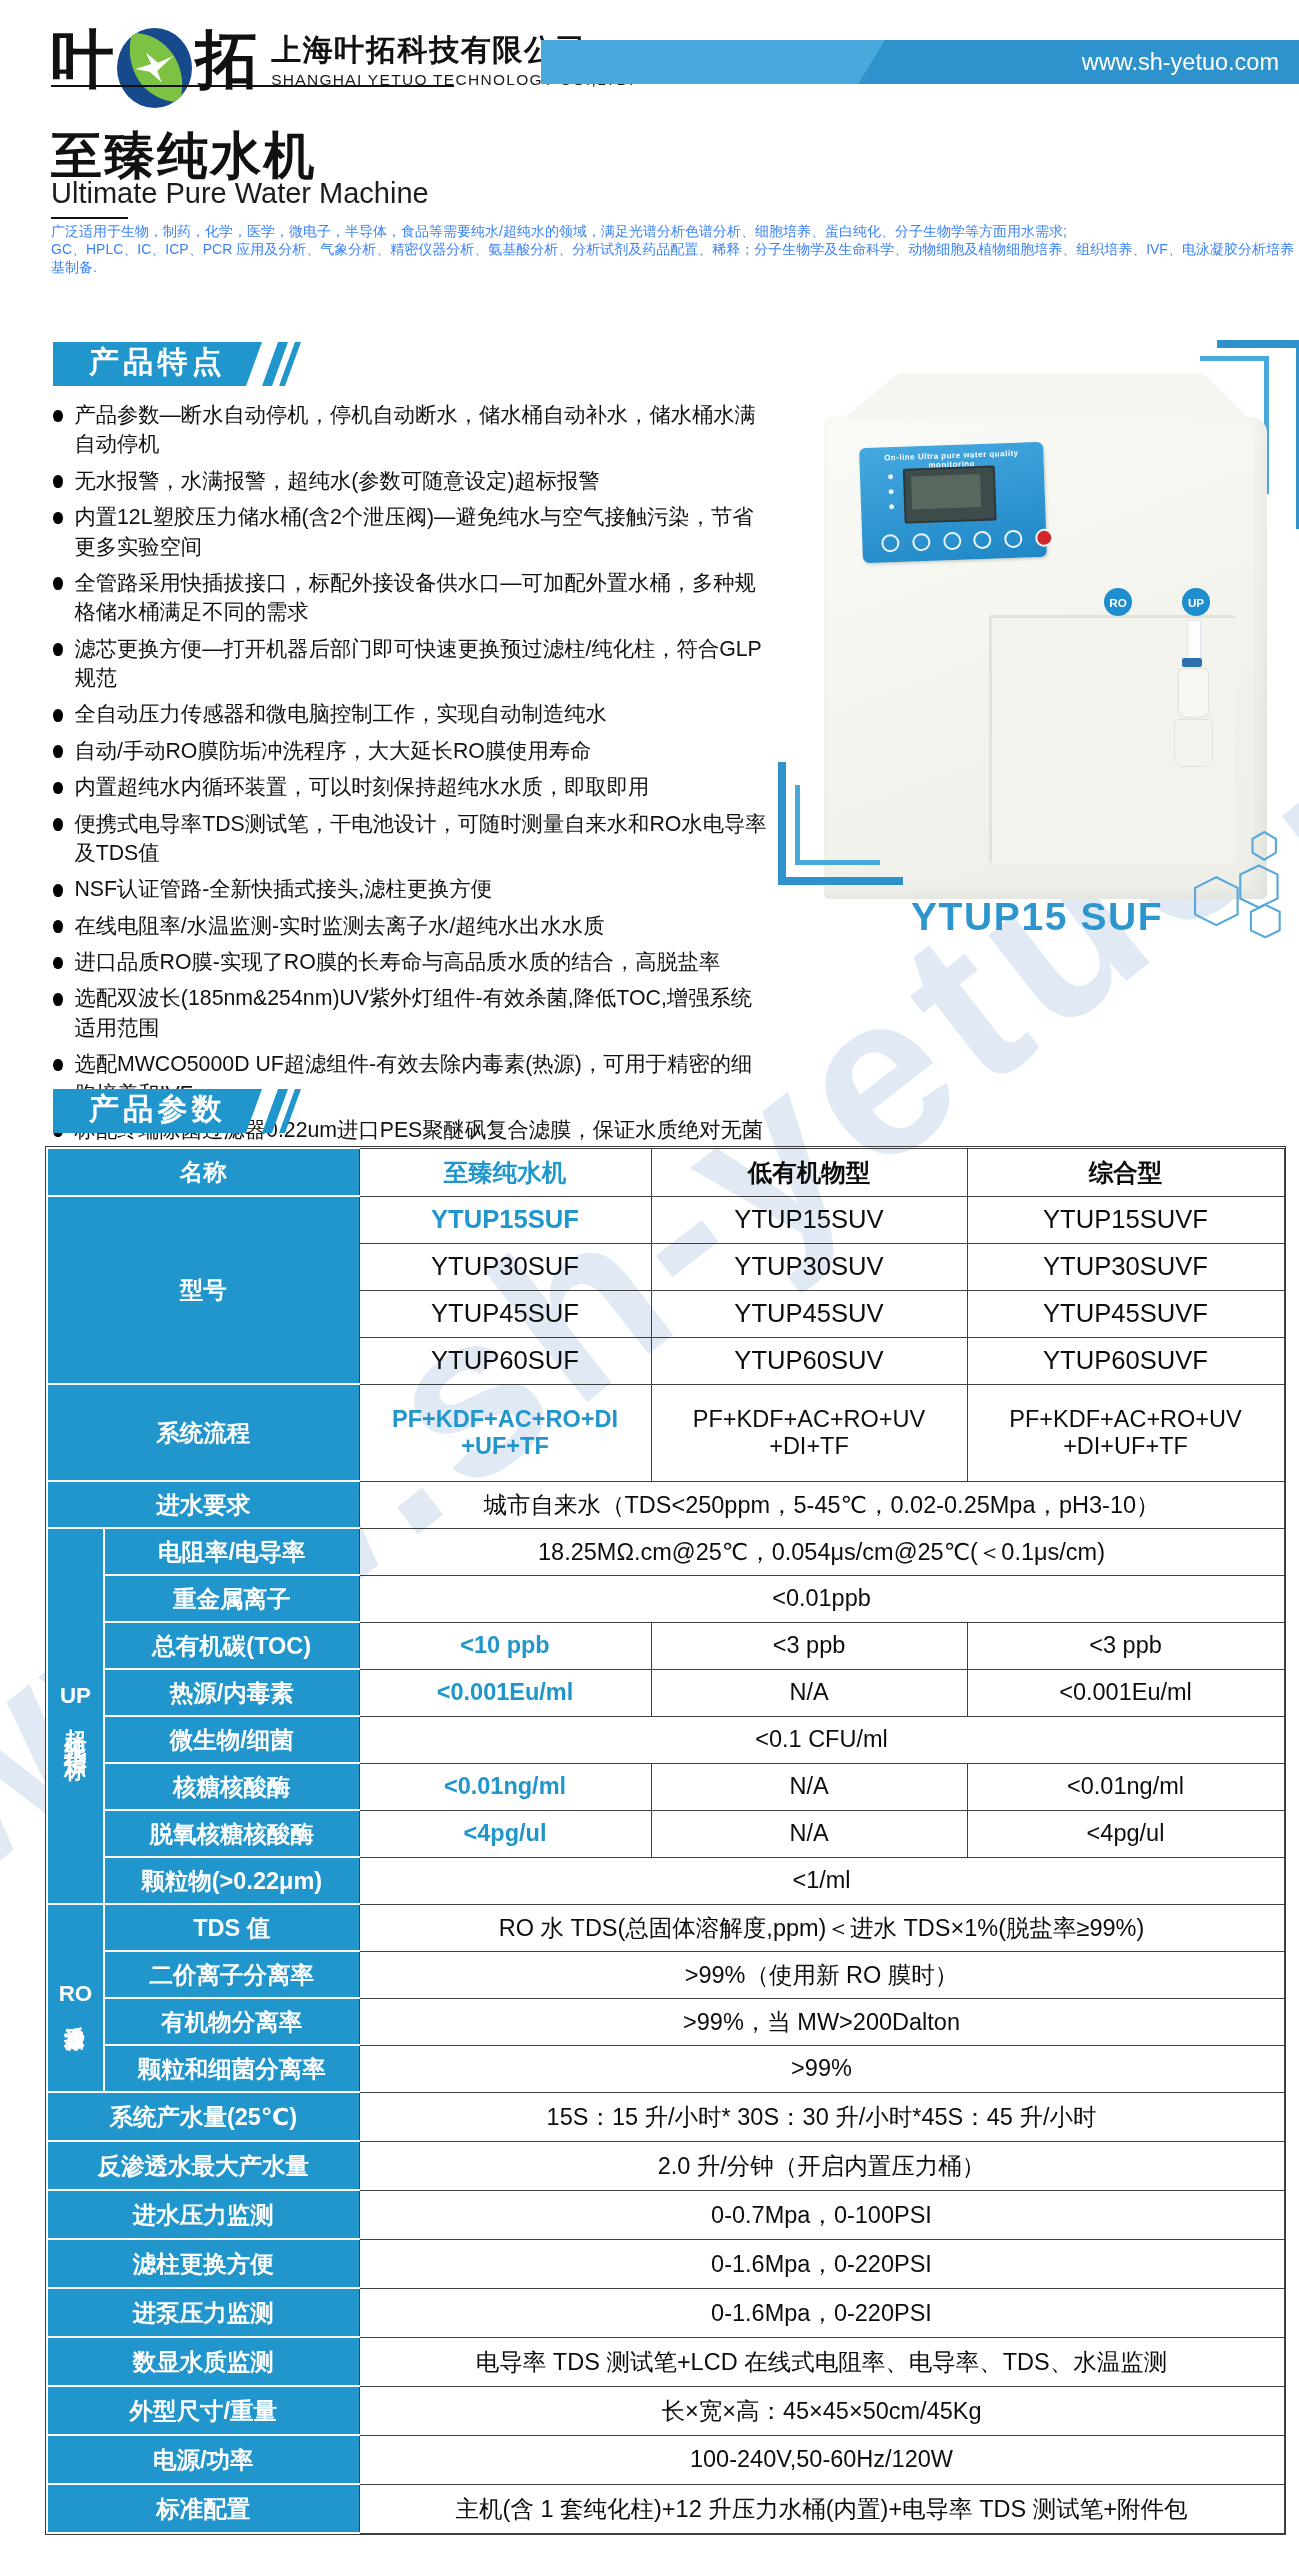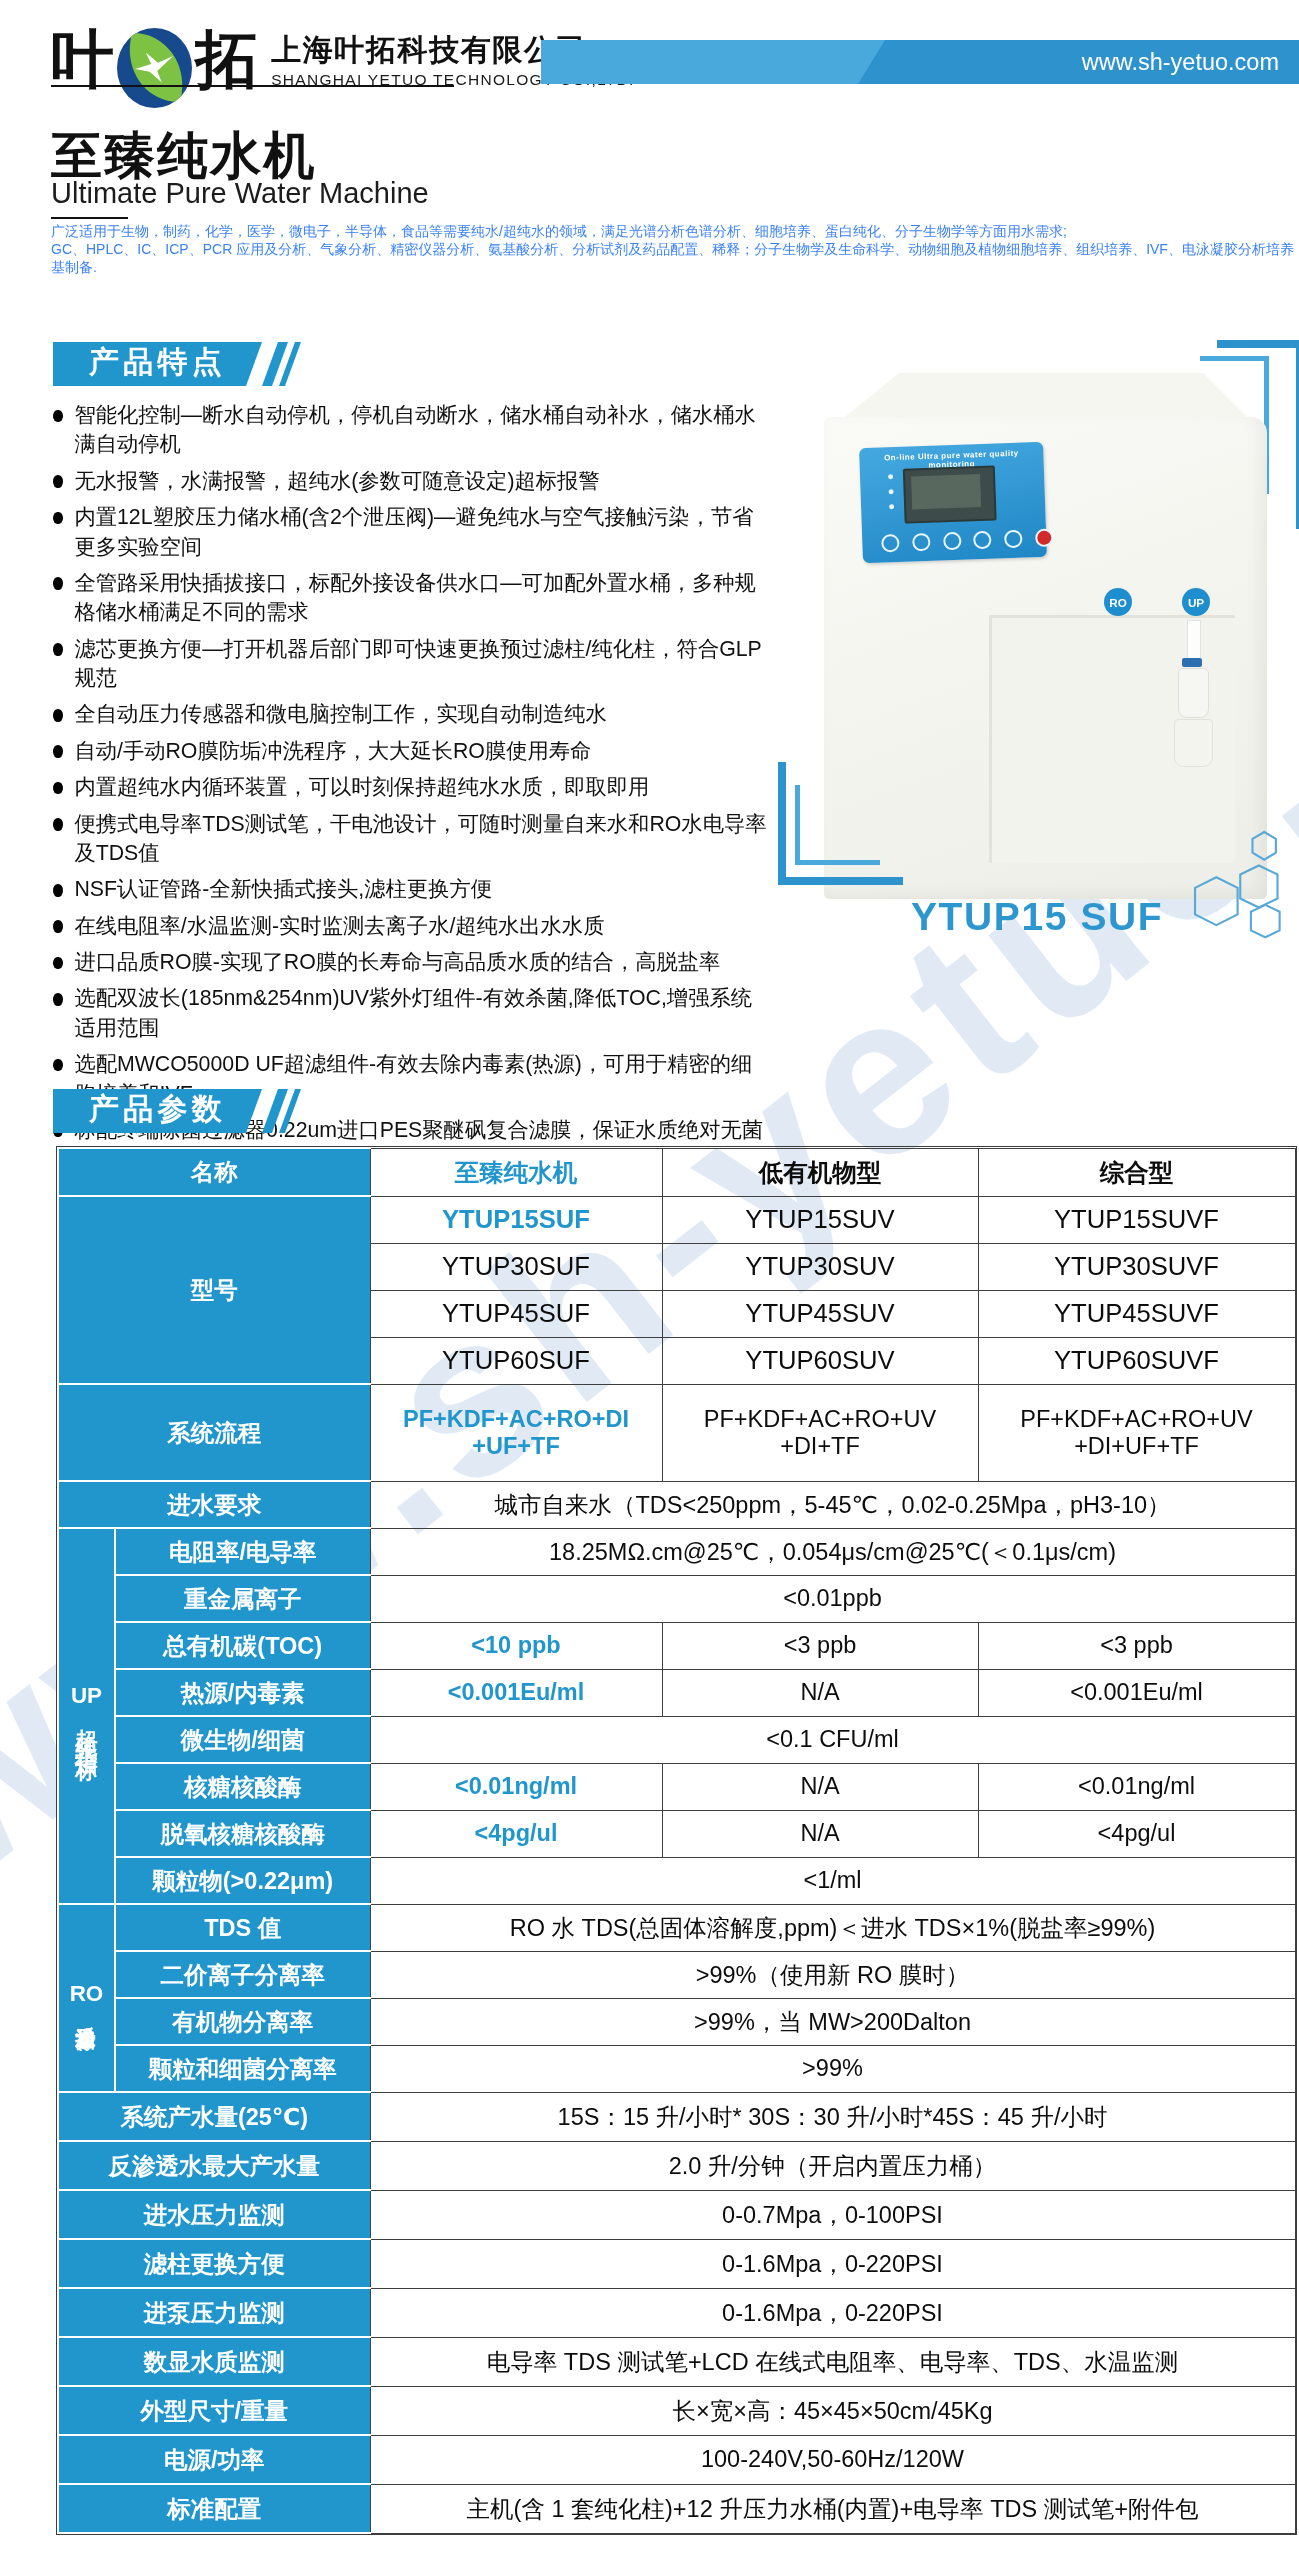--- a/index.html
+++ b/index.html
@@ -73,21 +73,21 @@
   #tap-up{left:358px;top:171px;}
   #recess{position:absolute;left:165px;top:198px;width:243px;height:245px;background:#f3f3ee;
      border-left:3.2px solid #e2e2da;border-top:3.2px solid #e2e2da;border-radius:2.1px;}
   #dispenser{position:absolute;left:363px;top:203px;width:11.7px;height:37px;background:#fdfdfb;border:1.1px solid #dfe3e6;}
   #disp-conn{position:absolute;left:358px;top:241px;width:20px;height:8.5px;background:#2e6fb0;border-radius:2.1px;}
   #disp-filter{position:absolute;left:354px;top:251px;width:29px;height:48px;background:#f6f6f2;border:1.1px solid #e0e0da;border-radius:5.3px 5.3px 8.5px 8.5px;}
   #disp-bottle{position:absolute;left:350px;top:302px;width:37px;height:46px;background:#f4f4ef;border:1.1px solid #e2e2dc;border-radius:4.3px 4.3px 9.6px 9.6px;}
   #model-caption{left:911px;top:895px;font-size:39px;font-weight:bold;color:#2e96cf;letter-spacing:1.6px;}
   #hexes{left:1131px;top:824px;}
   
-  #table-wrap{left:56px;top:1146px;border:1.6px solid #3c3c3c;background:transparent;}
+  #table-wrap{left:45px;top:1146px;border:1.6px solid #3c3c3c;background:transparent;}
   table{border-collapse:collapse;table-layout:fixed;width:1236px;}
   td{text-align:center;vertical-align:middle;overflow:hidden;}
   td.lbl{background:#2196cc;color:#fff;font-weight:bold;font-size:23.5px;
      border:2.1px solid #fff;border-right:1.1px solid #3f3f3f;}
   td.val{border:1.1px solid #3f3f3f;background:transparent;font-size:23.5px;color:#0d0d0d;white-space:pre-line;}
   td.val.bluev{color:#2196cc;font-weight:bold;}
   td.val.hdr{font-weight:bold;font-size:24.5px;}
   td.val.model{font-size:25.6px;}
   .h90{height:48px}.h89{height:47px}.h181{height:97px}.h91{height:49px}
   .vwrap{display:flex;flex-direction:column;align-items:center;justify-content:center;gap:2.1px;}
@@ -135,21 +135,21 @@
     </div>
     <div class="stripe"></div>
     <div class="stripe thin"></div>
   </div>
 
   <div id="features" class="z">
     <ul>
 
     <li>
         <span class="dot"></span>
-        <span>智能化控制—断水自动停机，停机自动断水，储水桶自动补水，储水桶水满自动停机</span>
+        <span>产品参数—断水自动停机，停机自动断水，储水桶自动补水，储水桶水满自动停机</span>
       </li>
         <li>
         <span class="dot"></span>
         <span>无水报警，水满报警，超纯水(参数可随意设定)超标报警</span>
       </li>
         <li>
         <span class="dot"></span>
         <span>内置12L塑胶压力储水桶(含2个泄压阀)—避免纯水与空气接触污染，节省更多实验空间</span>
       </li>
         <li>

